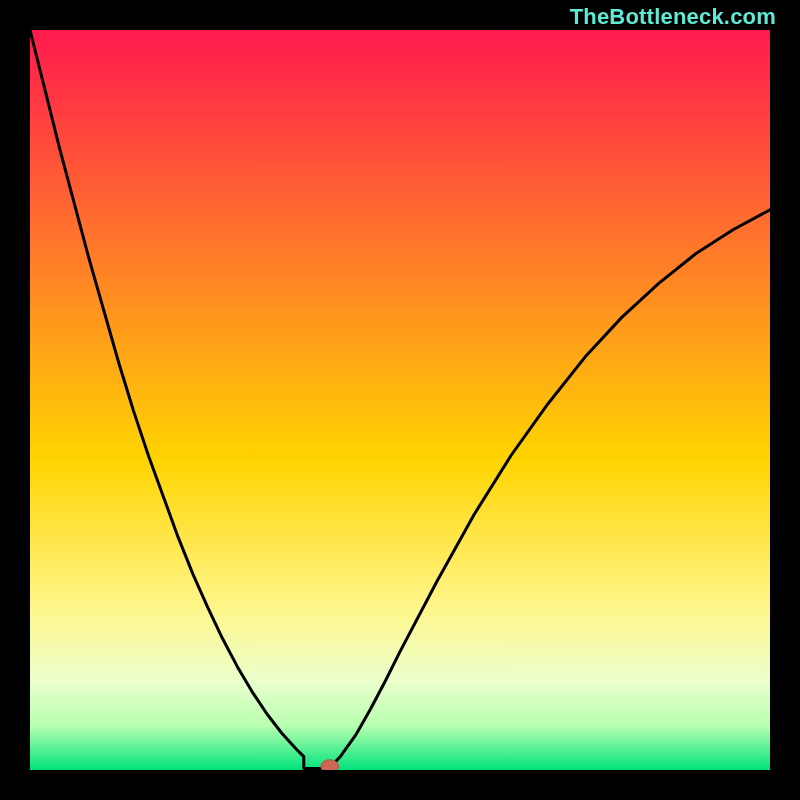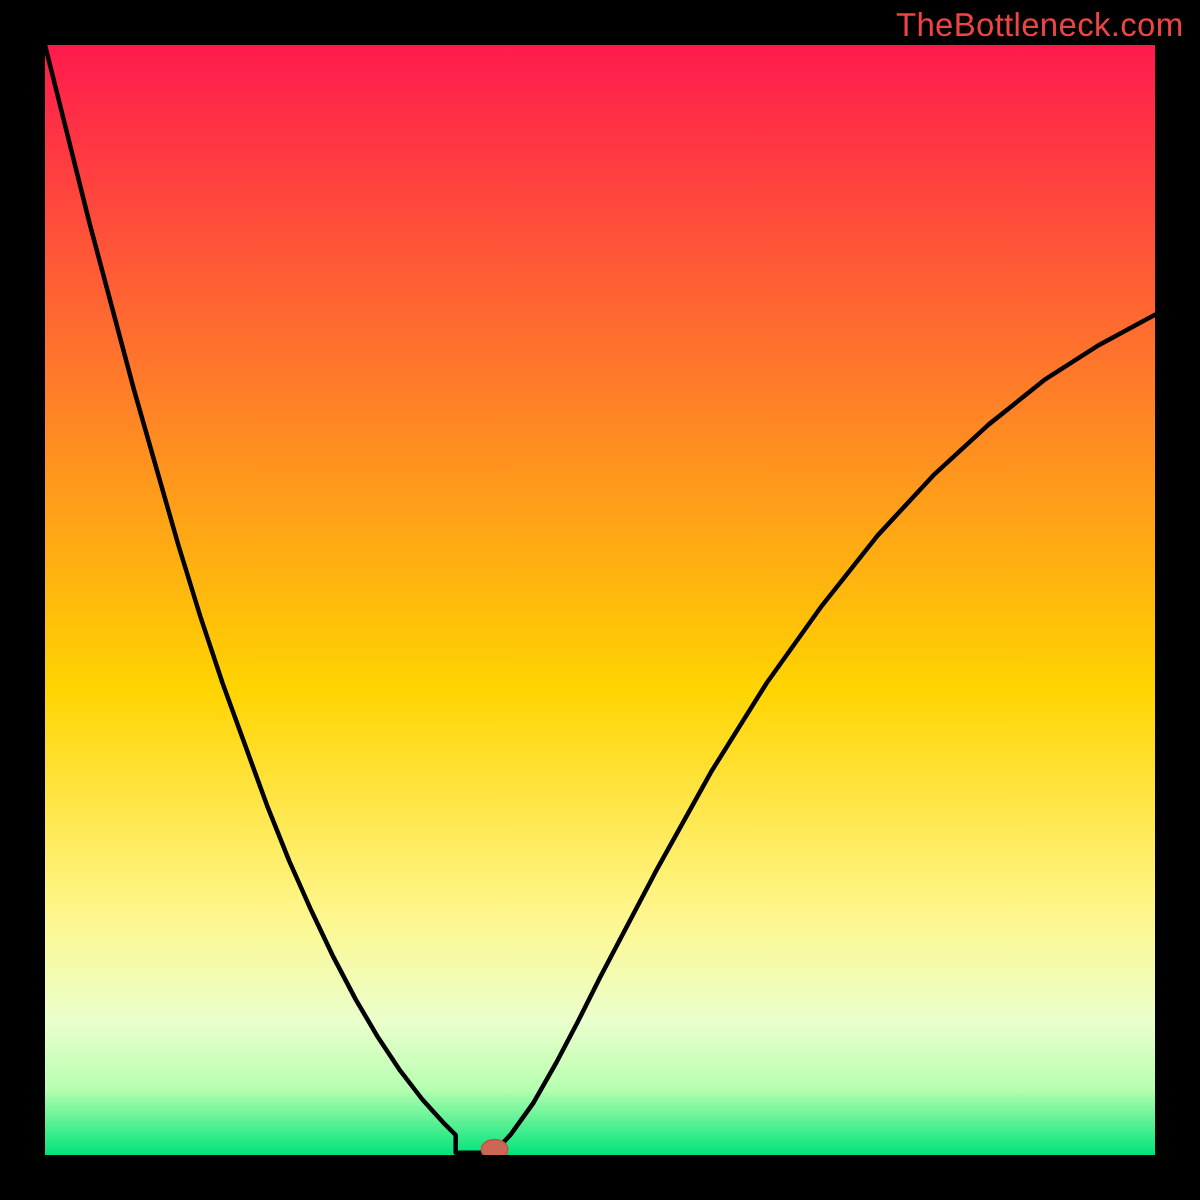--- a/index.html
+++ b/index.html
@@ -20,24 +20,24 @@
   .plot {
     position: absolute;
     left: 30px;
     top: 30px;
     width: 740px;
     height: 740px;
   }
   .watermark {
     position: absolute;
     top: 4px;
-    right: 11px;
-    color: #ef4444;
+    right: 24px;
+    color: #5eead4;
     font-size: 22px;
-    font-weight: 400;
+    font-weight: 700;
     letter-spacing: 0.2px;
     user-select: none;
   }
   svg { display: block; }
 </style>
 </head>
 <body>
 
 <div class="outer">
   <div class="watermark">TheBottleneck.com</div>

